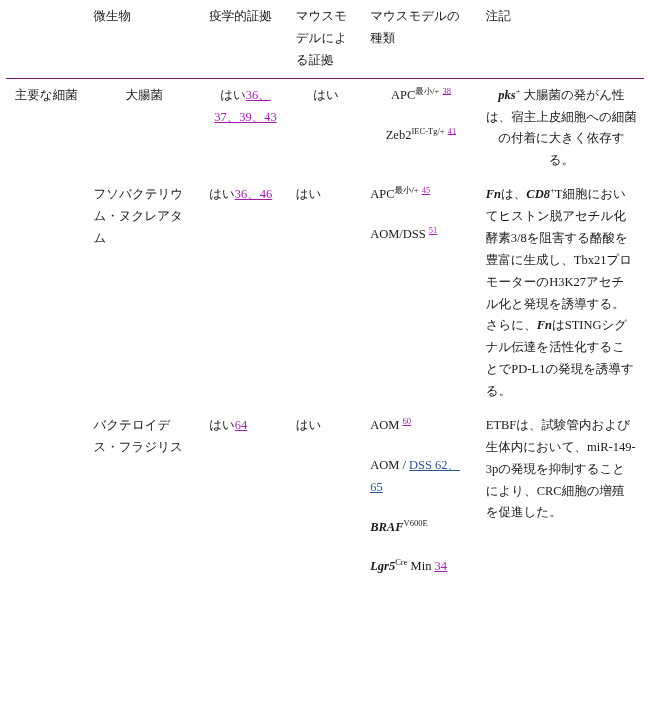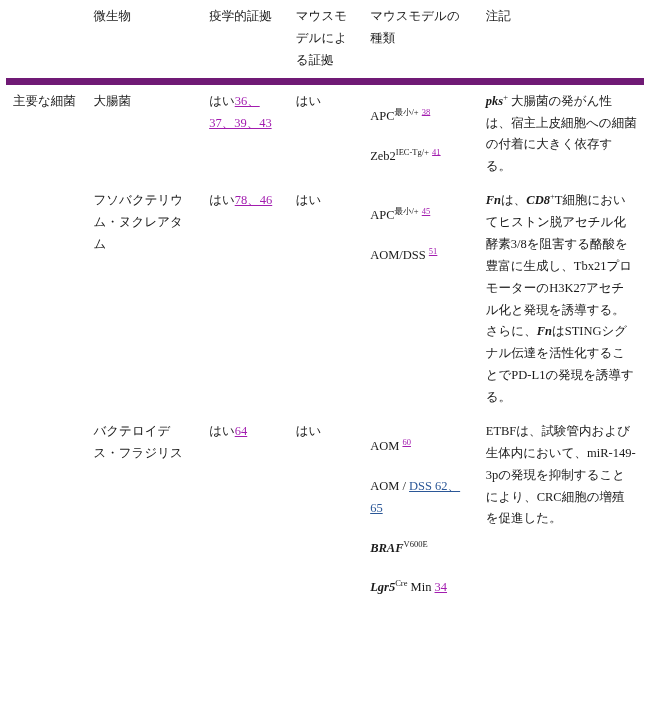--- a/index.html
+++ b/index.html
@@ -42,21 +42,22 @@
     font-size: 12.5px;
     line-height: 1.75;
   }
   .head-row th {
     border-bottom: none;
   }
   thead {
     border-bottom: 1px solid #2b2b2b;
   }
   tbody tr.group-row > td {
-    border-top: 7px solid #701a75;
+    border-top: 1px solid #701a75;
+    text-align: center;
   }
   .col0 { width: 78px; }
   .col1 { width: 112px; }
   .col2 { width: 84px; }
   .col3 { width: 72px; }
   .col4 { width: 112px; }
   .col5 { width: 160px; }
 
   .cell-group {
     font-size: 12.5px;
@@ -72,21 +73,20 @@
     text-decoration: underline;
     cursor: pointer;
   }
   sup {
     font-size: 8.5px;
     vertical-align: super;
     line-height: 0;
   }
   .model-entry {
     margin-bottom: 18px;
-    margin-top: 15px;
   }
   .model-entry:last-child {
     margin-bottom: 0;
   }
   .note-text {
     text-align: justify;
     text-justify: inter-character;
   }
   .micro-cell {
   }
@@ -132,21 +132,21 @@
           </div>
         </td>
         <td class="note-text">
           <span class="italic">pks</span><sup>+</sup><span> 大腸菌の発がん性は、宿主上皮細胞への細菌の付着に大きく依存する。</span>
         </td>
       </tr>
 
       <tr>
         <td class="cell-group"></td>
         <td class="micro-cell">フソバクテリウム・ヌクレアタム</td>
-        <td><span>はい</span><span class="ref">78、46</span></td>
+        <td><span>はい</span><span class="ref">36、46</span></td>
         <td>はい</td>
         <td>
           <div class="model-entry">
             <span>APC</span><sup>最小/+</sup>
             <sup class="ref">45</sup>
           </div>
           <div class="model-entry">
             <span>AOM/DSS</span>
             <sup class="ref">51</sup>
           </div>

